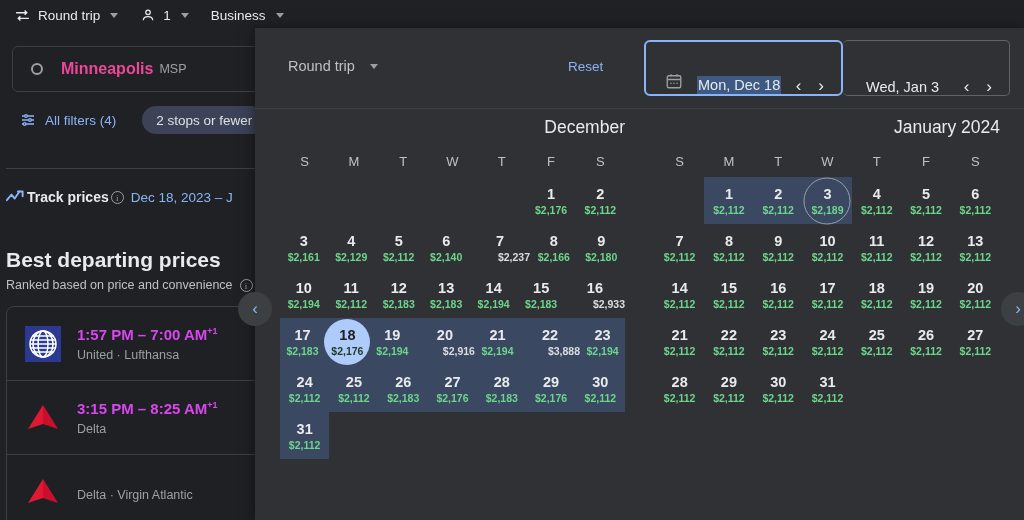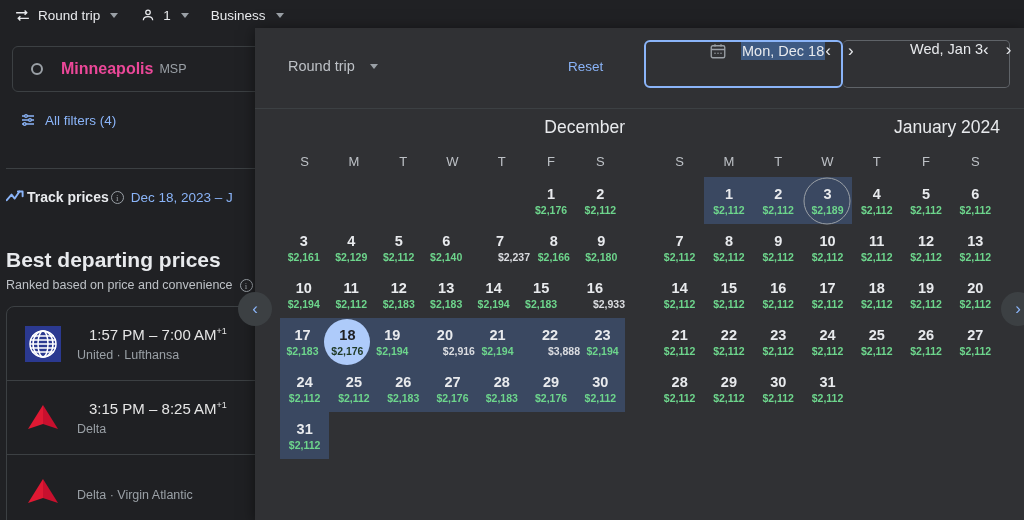--- a/index.html
+++ b/index.html
@@ -93,21 +93,21 @@
     border: 1px solid #3c4043; border-radius: 8px;
     overflow: hidden; background: #1f2023;
   }
   .flight-row {
     display: flex; align-items: center; gap: 16px;
     height: 74px; padding-left: 18px;
     border-bottom: 1px solid #3c4043;
   }
   .flight-row:last-child { border-bottom: none; }
   .logo { width: 36px; height: 36px; flex: 0 0 36px; }
-  .f-times { color: #e5e5e5; font-size: 15px; font-weight: normal; white-space: nowrap; margin-left: 12px; }
+  .f-times { color: #d946ef; font-size: 15px; font-weight: bold; white-space: nowrap; }
   .f-times sup { font-size: 9px; vertical-align: super; }
   .f-airline { color: #9aa0a6; font-size: 12.5px; margin-top: 5px; white-space: nowrap; }
 
   
   .cal-panel {
     position: absolute; left: 255px; top: 28px; width: 769px; height: 492px;
     background: #303134;
     box-shadow: 0 2px 14px rgba(0,0,0,.5);
   }
   .cal-header {
@@ -117,23 +117,23 @@
   .cal-trip {
     position: absolute; left: 33px; top: 30px;
     display: flex; align-items: center; gap: 12px;
     color: #bdc1c6; font-size: 14.5px;
   }
   .reset-link {
     position: absolute; left: 313px; top: 31px;
     color: #8ab4f8; font-size: 13.5px;
   }
   .date-field {
-    position: absolute; top: 12px; height: 48px;
-    display: flex; align-items: flex-start;
-    border: 1px solid #5f6368; border-radius: 5px; padding-left: 44px;
+    position: absolute; top: 12px; height: 56px;
+    display: flex; align-items: flex-end;
+    border: 1px solid #5f6368; border-radius: 5px;
   }
   .date-field.dep {
     left: 389px; width: 199px;
     border: 2px solid #8ab4f8; border-radius: 6px;
   }
   .date-field.ret { left: 588px; width: 167px; border-left: none; }
   .cal-ic { margin-left: 19px; margin-right: 14px; }
   .date-txt { color: #e8eaed; font-size: 14.5px; white-space: nowrap; }
   .date-txt.sel { background: #3e5a82; padding: 1px 1px; }
   .date-field.ret .date-txt { margin-left: 23px; }
@@ -245,20 +245,23 @@
       <div class="all-filters">
         <span class="ic">
           <svg width="16" height="16" viewBox="0 0 24 24" fill="none" stroke="#8ab4f8" stroke-width="2">
             <path d="M3 6h18M3 12h18M3 18h18"></path>
             <circle cx="9" cy="6" r="2" fill="#202124"></circle>
             <circle cx="15" cy="12" r="2" fill="#202124"></circle>
             <circle cx="7" cy="18" r="2" fill="#202124"></circle>
           </svg>
         </span>
         <span>All filters (4)</span>
+      </div>
+      <div class="chip">
+        <span>2 stops or fewer</span>
       </div>
     </div>
 
     <div class="divider-line"></div>
 
     <div class="track-row">
       <span class="ic">
         <svg width="19" height="14" viewBox="0 0 24 16" fill="none" stroke="#8ab4f8" stroke-width="2.4" stroke-linecap="round" stroke-linejoin="round">
           <path d="M1 12l6-7 4 5 6-9"></path>
             <path d="M15 1h6v6"></path>

